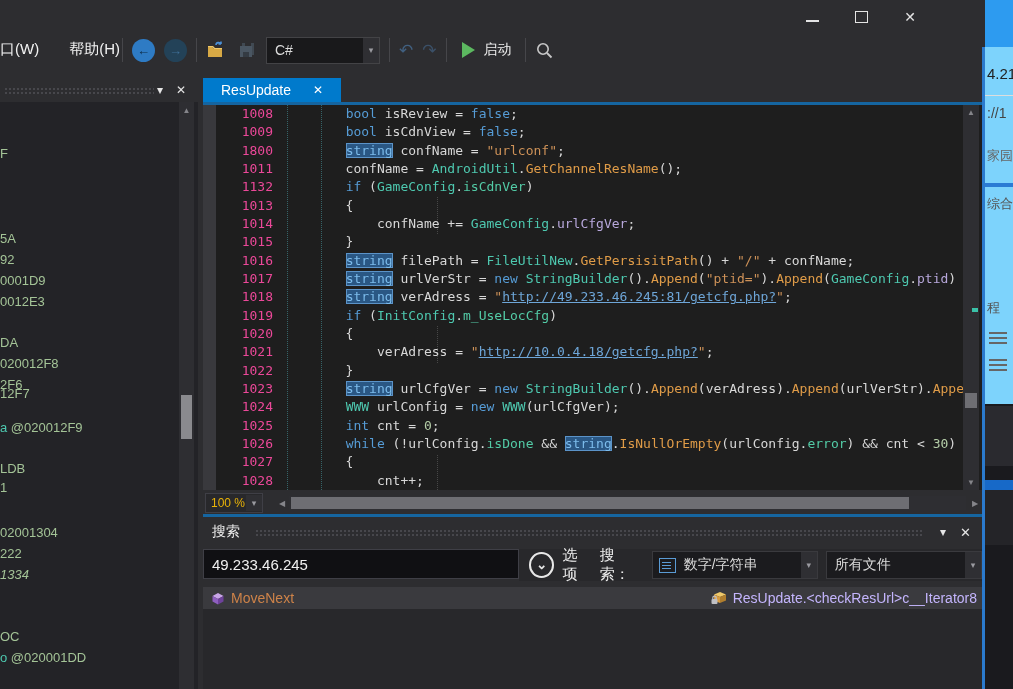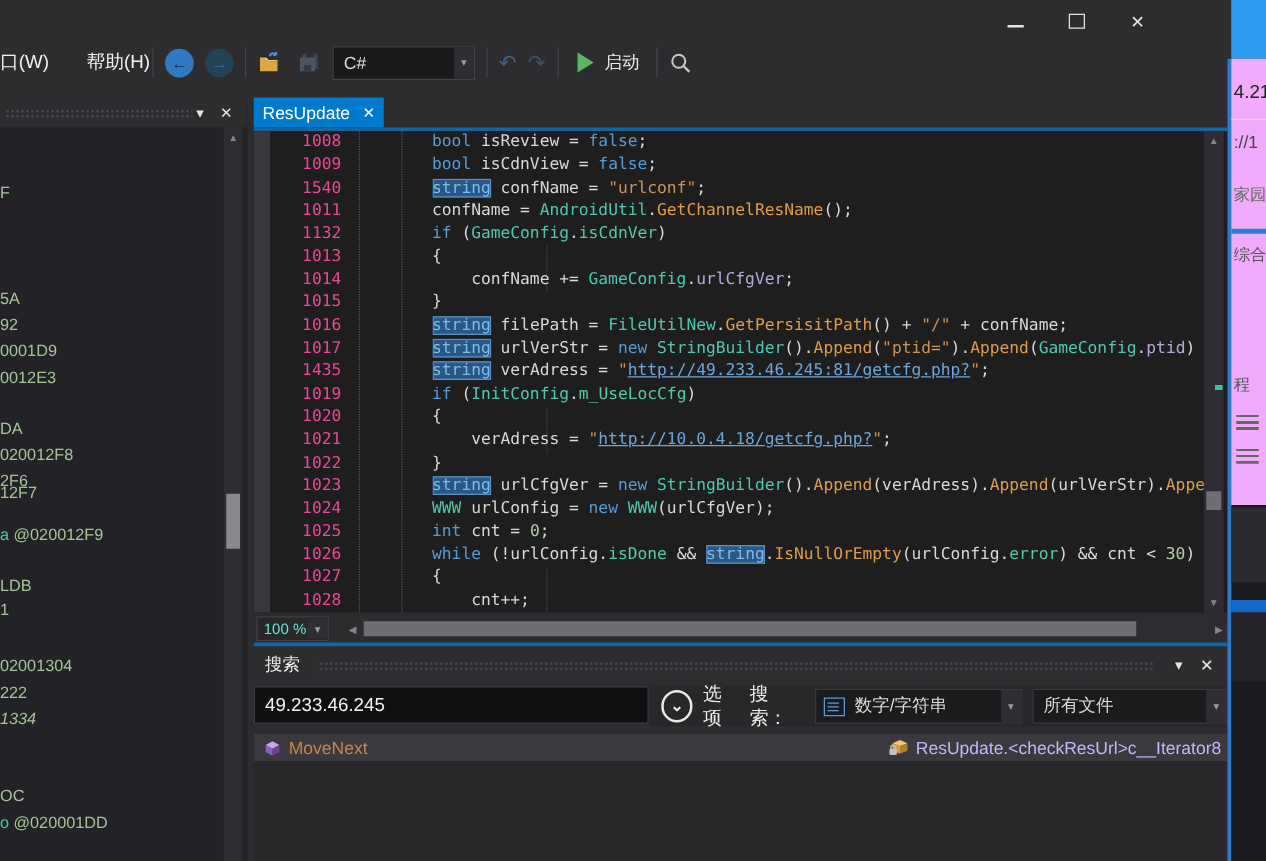--- a/index.html
+++ b/index.html
@@ -36,21 +36,21 @@
   .sb-items{position:absolute;left:0;top:22px;right:20px;bottom:0;overflow:hidden}
   .sb-item{position:absolute;left:0;font-size:13px;color:#A4C497;white-space:nowrap}
   .sb-prefix{color:#4EC9B0}
   .sb-scroll{position:absolute;left:179px;top:22px;width:15px;bottom:0;background:#2E2E32}
   .sb-thumb{position:absolute;left:2px;width:11px;background:#8A8A8E}
   .sarrow{position:absolute;left:0;width:15px;text-align:center;font-size:8px;color:#85858A}
 
   
   .editor{position:absolute;left:203px;top:78px;width:779px;height:435px;background:#2D2D30}
   .tabbar{position:absolute;left:0;top:0;height:24px;right:0;display:flex}
-  .tab{background:#007ACC;color:#FFF;display:flex;align-items:center;padding:0 7px;font-size:14px;gap:10px}
+  .tab{background:#007ACC;color:#FFF;display:flex;align-items:center;padding:0 18px;font-size:14px;gap:22px}
   .tabclose{font-size:12px;color:#FFF}
   .tabline{position:absolute;left:0;right:0;top:24px;height:3px;background:#1565A0}
   .codewrap{position:absolute;left:0;top:27px;width:779px;height:385px;background:#1E1E1E;overflow:hidden}
   .gutterstrip{position:absolute;left:0;top:0;width:13px;height:100%;background:#39393D}
   .guide{position:absolute;width:0;border-left:1px dotted rgba(72,160,168,.55)}
   .guide.gray{border-left:1px dotted rgba(150,150,150,.35)}
   .lines{position:absolute;left:0;top:0;font-family:"DejaVu Sans Mono",monospace;font-size:13px}
   .crow{height:18.33px;line-height:18.33px;display:flex;white-space:pre}
   .lnum{width:70px;text-align:right;padding-right:4px;color:#ec4899;flex:none}
   .ccode{padding-left:6px}
@@ -63,21 +63,21 @@
   .tk-fld{color:#B8A8DC}
   .tk-num{color:#B5CEA8}
   .tk-url{color:#6EA6D8;text-decoration:underline}
   .tk-hl{color:#7CBCEC;background:#2A5784;box-shadow:inset 0 0 0 1px #5B93C8}
   .vscroll{position:absolute;left:760px;top:27px;width:16px;height:385px;background:#2E2E32}
   .vthumb{position:absolute;left:2px;width:12px;background:#6E6E73}
   .vmark{position:absolute;left:9px;width:6px;height:4px;background:#3AC1A8}
   .hrow{position:absolute;left:0;top:415px;width:779px;height:20px;background:#2D2D30;display:flex;align-items:center}
   .zoombox{width:56px;height:18px;margin-left:2px;background:#28282B;border:1px solid #3F3F46;
            display:flex;align-items:center}
-  .zoombox .zval{flex:1;padding-left:5px;font-size:12px;color:#5eead4}
+  .zoombox .zval{flex:1;padding-left:5px;font-size:12px;color:#eab308}
   .harrow{font-size:8px;color:#85858A;width:14px;text-align:center}
   .htrack{position:relative;height:14px;background:#2E2E32;flex:1;margin-right:2px}
   .hthumb{position:absolute;left:2px;top:1px;height:12px;width:618px;background:#6E6E73}
 
   
   .search{position:absolute;left:203px;top:514px;width:779px;height:175px;background:#2D2D30;border-top:3px solid #1565A0}
   .s-head{position:absolute;left:0;top:0;width:779px;height:28px}
   .s-title{position:absolute;left:9px;top:6px;font-size:14px;color:#EDEDED}
   .s-head .dots{left:52px;right:58px;top:12px;height:9px}
   .s-row{position:absolute;left:0;top:32px;width:779px;height:32px;display:flex}
@@ -95,21 +95,21 @@
   .s-result{position:absolute;left:0;top:70px;width:779px;height:22px;background:#3A3A3E;
             display:flex;align-items:center;font-size:14px}
   .s-resname{color:#CE8349;margin-left:6px}
   .s-resloc{position:absolute;right:5px;display:flex;align-items:center;gap:5px;color:#c4b5fd}
   .s-empty{position:absolute;left:0;top:92px;width:779px;bottom:0;background:#28282B}
 
   
   .rstrip{position:absolute;left:982px;top:0;width:31px;height:689px}
   .rs-border{position:absolute;left:0;top:47px;width:3px;bottom:0;background:#2B7ACD}
   .rs-header{position:absolute;left:3px;top:0;right:0;height:47px;background:#2D9BF0}
-  .rs-white{position:absolute;left:3px;top:47px;right:0;height:457px;background:#f0abfc;color:#333;overflow:hidden}
+  .rs-white{position:absolute;left:3px;top:47px;right:0;height:457px;background:#7dd3fc;color:#333;overflow:hidden}
   .rs-txt{position:absolute;left:2px;font-size:14px;white-space:nowrap}
   .rs-blue{position:absolute;left:0;right:0;height:4px;background:#2B7BD4}
   .rs-hr{position:absolute;left:0;right:0;height:1px;background:#DDD}
   .rs-licon{position:absolute;left:4px;width:18px;height:12px;
             background:repeating-linear-gradient(#666 0 2px,transparent 2px 5px)}
   .rs-dark{position:absolute;left:3px;top:404px;right:0;bottom:0;background:#1A1A1E}
   .rs-block{position:absolute;left:0;right:0;background:#2A2A2F}
   .rs-sel{position:absolute;left:0;right:0;height:10px;background:#1769C8}
 </style>
 </head>
@@ -212,29 +212,29 @@
   <div class="codewrap">
     <div class="gutterstrip"></div>
     <div class="guide" style="left:84px;top:0;bottom:0"></div>
     <div class="guide" style="left:118px;top:0;bottom:0"></div>
     <div class="guide gray" style="left:234px;top:92px;height:37px"></div>
     <div class="guide gray" style="left:234px;top:221px;height:37px"></div>
     <div class="guide gray" style="left:234px;top:350px;height:35px"></div>
     <div class="lines">
         <div class="crow"><span class="lnum">1008</span><span class="ccode"><span class="tk-pl">        </span><span class="tk-kw">bool</span><span class="tk-pl"> isReview = </span><span class="tk-kw">false</span><span class="tk-pl">;</span></span></div>
         <div class="crow"><span class="lnum">1009</span><span class="ccode"><span class="tk-pl">        </span><span class="tk-kw">bool</span><span class="tk-pl"> isCdnView = </span><span class="tk-kw">false</span><span class="tk-pl">;</span></span></div>
-        <div class="crow"><span class="lnum">1540</span><span class="ccode"><span class="tk-pl">        </span><span class="tk-hl">string</span><span class="tk-pl"> confName = </span><span class="tk-st">"urlconf"</span><span class="tk-pl">;</span></span></div>
+        <div class="crow"><span class="lnum">1800</span><span class="ccode"><span class="tk-pl">        </span><span class="tk-hl">string</span><span class="tk-pl"> confName = </span><span class="tk-st">"urlconf"</span><span class="tk-pl">;</span></span></div>
         <div class="crow"><span class="lnum">1011</span><span class="ccode"><span class="tk-pl">        confName = </span><span class="tk-ty">AndroidUtil</span><span class="tk-pl">.</span><span class="tk-m">GetChannelResName</span><span class="tk-pl">();</span></span></div>
         <div class="crow"><span class="lnum">1132</span><span class="ccode"><span class="tk-pl">        </span><span class="tk-kw">if</span><span class="tk-pl"> (</span><span class="tk-ty">GameConfig</span><span class="tk-pl">.</span><span class="tk-mem">isCdnVer</span><span class="tk-pl">)</span></span></div>
         <div class="crow"><span class="lnum">1013</span><span class="ccode"><span class="tk-pl">        {</span></span></div>
         <div class="crow"><span class="lnum">1014</span><span class="ccode"><span class="tk-pl">            confName += </span><span class="tk-ty">GameConfig</span><span class="tk-pl">.</span><span class="tk-fld">urlCfgVer</span><span class="tk-pl">;</span></span></div>
         <div class="crow"><span class="lnum">1015</span><span class="ccode"><span class="tk-pl">        }</span></span></div>
         <div class="crow"><span class="lnum">1016</span><span class="ccode"><span class="tk-pl">        </span><span class="tk-hl">string</span><span class="tk-pl"> filePath = </span><span class="tk-ty">FileUtilNew</span><span class="tk-pl">.</span><span class="tk-m">GetPersisitPath</span><span class="tk-pl">() + </span><span class="tk-st">"/"</span><span class="tk-pl"> + confName;</span></span></div>
         <div class="crow"><span class="lnum">1017</span><span class="ccode"><span class="tk-pl">        </span><span class="tk-hl">string</span><span class="tk-pl"> urlVerStr = </span><span class="tk-kw">new</span><span class="tk-pl"> </span><span class="tk-ty">StringBuilder</span><span class="tk-pl">().</span><span class="tk-m">Append</span><span class="tk-pl">(</span><span class="tk-st">"ptid="</span><span class="tk-pl">).</span><span class="tk-m">Append</span><span class="tk-pl">(</span><span class="tk-ty">GameConfig</span><span class="tk-pl">.</span><span class="tk-fld">ptid</span><span class="tk-pl">)</span></span></div>
-        <div class="crow"><span class="lnum">1435</span><span class="ccode"><span class="tk-pl">        </span><span class="tk-hl">string</span><span class="tk-pl"> verAdress = </span><span class="tk-st">"</span><span class="tk-url">http://49.233.46.245:81/getcfg.php?</span><span class="tk-st">"</span><span class="tk-pl">;</span></span></div>
+        <div class="crow"><span class="lnum">1018</span><span class="ccode"><span class="tk-pl">        </span><span class="tk-hl">string</span><span class="tk-pl"> verAdress = </span><span class="tk-st">"</span><span class="tk-url">http://49.233.46.245:81/getcfg.php?</span><span class="tk-st">"</span><span class="tk-pl">;</span></span></div>
         <div class="crow"><span class="lnum">1019</span><span class="ccode"><span class="tk-pl">        </span><span class="tk-kw">if</span><span class="tk-pl"> (</span><span class="tk-ty">InitConfig</span><span class="tk-pl">.</span><span class="tk-mem">m_UseLocCfg</span><span class="tk-pl">)</span></span></div>
         <div class="crow"><span class="lnum">1020</span><span class="ccode"><span class="tk-pl">        {</span></span></div>
         <div class="crow"><span class="lnum">1021</span><span class="ccode"><span class="tk-pl">            verAdress = </span><span class="tk-st">"</span><span class="tk-url">http://10.0.4.18/getcfg.php?</span><span class="tk-st">"</span><span class="tk-pl">;</span></span></div>
         <div class="crow"><span class="lnum">1022</span><span class="ccode"><span class="tk-pl">        }</span></span></div>
         <div class="crow"><span class="lnum">1023</span><span class="ccode"><span class="tk-pl">        </span><span class="tk-hl">string</span><span class="tk-pl"> urlCfgVer = </span><span class="tk-kw">new</span><span class="tk-pl"> </span><span class="tk-ty">StringBuilder</span><span class="tk-pl">().</span><span class="tk-m">Append</span><span class="tk-pl">(verAdress).</span><span class="tk-m">Append</span><span class="tk-pl">(urlVerStr).</span><span class="tk-m">Append</span><span class="tk-pl">(</span></span></div>
         <div class="crow"><span class="lnum">1024</span><span class="ccode"><span class="tk-pl">        </span><span class="tk-ty">WWW</span><span class="tk-pl"> urlConfig = </span><span class="tk-kw">new</span><span class="tk-pl"> </span><span class="tk-ty">WWW</span><span class="tk-pl">(urlCfgVer);</span></span></div>
         <div class="crow"><span class="lnum">1025</span><span class="ccode"><span class="tk-pl">        </span><span class="tk-kw">int</span><span class="tk-pl"> cnt = </span><span class="tk-num">0</span><span class="tk-pl">;</span></span></div>
         <div class="crow"><span class="lnum">1026</span><span class="ccode"><span class="tk-pl">        </span><span class="tk-kw">while</span><span class="tk-pl"> (!urlConfig.</span><span class="tk-mem">isDone</span><span class="tk-pl"> &amp;&amp; </span><span class="tk-hl">string</span><span class="tk-pl">.</span><span class="tk-m">IsNullOrEmpty</span><span class="tk-pl">(urlConfig.</span><span class="tk-mem">error</span><span class="tk-pl">) &amp;&amp; cnt &lt; </span><span class="tk-num">30</span><span class="tk-pl">)</span></span></div>
         <div class="crow"><span class="lnum">1027</span><span class="ccode"><span class="tk-pl">        {</span></span></div>
         <div class="crow"><span class="lnum">1028</span><span class="ccode"><span class="tk-pl">            cnt++;</span></span></div>

